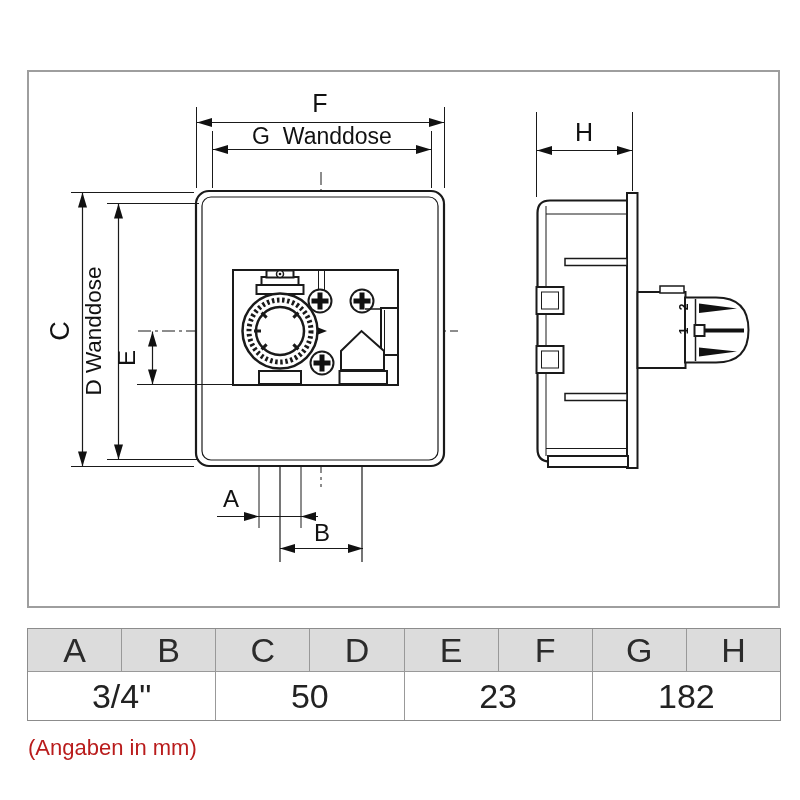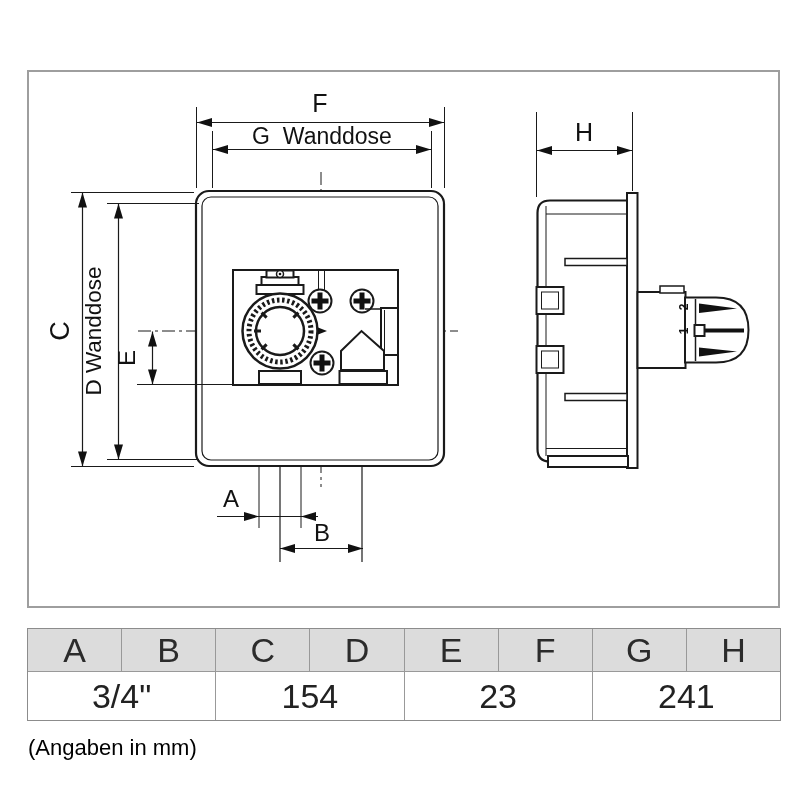--- a/index.html
+++ b/index.html
@@ -6,21 +6,21 @@
   body{width:800px;height:800px;position:relative;font-family:"Liberation Sans",sans-serif;color:#222;}
   #stage{position:absolute;left:0;top:0;width:800px;height:800px;}
   svg text{fill:#111;font-family:"Liberation Sans",sans-serif;white-space:pre;}
   
   #dim-table{position:absolute;left:27px;top:628px;width:754px;border:1px solid #8c8c8c;box-sizing:border-box;}
   .t-row{display:flex;width:100%;}
   .t-cell{flex:1 1 0;text-align:center;box-sizing:border-box;border-right:1px solid #999;overflow:hidden;}
   .t-cell:last-child{border-right:none;}
   .t-head{background:#dcdcdc;height:43px;line-height:43px;font-size:34px;color:#2b2b2b;border-bottom:1px solid #999;}
   .t-val{background:#fff;height:48px;line-height:48px;font-size:34px;color:#222;}
-  #footnote{position:absolute;left:28px;top:735px;font-size:22px;color:#000000;}
+  #footnote{position:absolute;left:28px;top:735px;font-size:22px;color:#b91c1c;}
 </style>
 </head>
 <body>
 
 <div id="stage">
 
 <svg width="800" height="620" viewBox="0 0 800 620">
 
   <rect x="28" y="71" width="751" height="536" fill="none" stroke="#9e9e9e" stroke-width="2"></rect>
 
@@ -175,21 +175,21 @@
     <div class="t-cell t-head">B</div>
     <div class="t-cell t-head">C</div>
     <div class="t-cell t-head">D</div>
     <div class="t-cell t-head">E</div>
     <div class="t-cell t-head">F</div>
     <div class="t-cell t-head">G</div>
     <div class="t-cell t-head">H</div>
   </div>
   <div class="t-row">
     <div class="t-cell t-val">3/4"</div>
-    <div class="t-cell t-val">154</div>
+    <div class="t-cell t-val">50</div>
     <div class="t-cell t-val">23</div>
-    <div class="t-cell t-val">241</div>
+    <div class="t-cell t-val">182</div>
   </div>
 </div>
 
 <div id="footnote">(Angaben in mm)</div>
 
 </div>
 
 </body></html>

